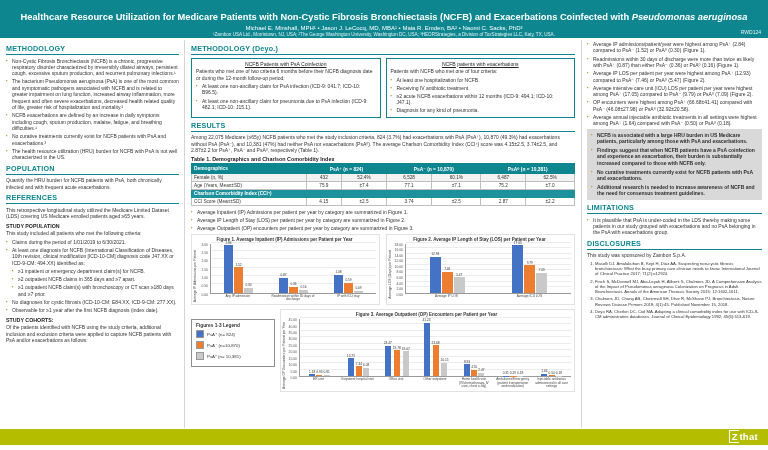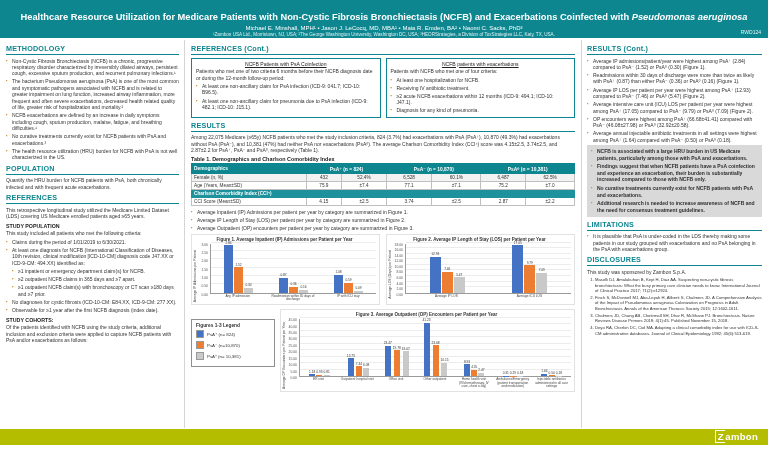--- a/index.html
+++ b/index.html
@@ -125,21 +125,21 @@
     <ul class="bullets">
         <li>No diagnoses for cystic fibrosis (ICD-10-CM: E84.XX, ICD-9-CM: 277.XX).</li>
         <li>Observable for ≥1 year after the first NCFB diagnosis (index date).</li>
       </ul>
 
     <div class="subhead">STUDY COHORTS:</div>
     <p class="para">Of the patients identified with NCFB using the study criteria, additional inclusion and exclusion criteria were applied to capture NCFB patients with PsA and/or exacerbations as follows:</p>
   </div>
 
   <div class="col-mid">
-    <h2 class="section">REFERENCES (Cont.)</h2>
+    <h2 class="section">METHODOLOGY (Deyo.)</h2>
 
     <div class="method-boxes">
       <div class="mbox">
         <div class="mbox-title">NCFB Patients with PsA Coinfection</div>
         <p class="para">Patients who met one of two criteria 6 months before their NCFB diagnosis date or during the 12-month follow-up period:</p>
         <ul class="bullets">
             <li>At least one non-ancillary claim for PsA infection (ICD-9: 041.7; ICD-10: B96.5).</li>
             <li>At least one non-ancillary claim for pneumonia due to PsA infection (ICD-9: 482.1; ICD-10: J15.1).</li>
           </ul>
       </div>
@@ -505,21 +505,20 @@
                 <div class="fig-xlabel">Ambulance/Emergency (patient transportation and medication)</div>
                 <div class="fig-xlabel">Injectable antibiotics administered in all care settings</div>
               </div>
             </div>
           </div>
         </div>
     </div>
   </div>
 
   <div class="col-right">
-    <h2 class="section">RESULTS (Cont.)</h2>
     <ul class="bullets">
         <li>Average IP admissions/patient/year were highest among PsA⁺ (2.84) compared to PsA⁻ (1.52) or PsA⁰ (0.30) (Figure 1).</li>
         <li>Readmissions within 30 days of discharge were more than twice as likely with PsA⁺ (0.87) than either PsA⁻ (0.36) or PsA⁰ (0.16) (Figure 1).</li>
         <li>Average IP LOS per patient per year were highest among PsA⁺ (12.93) compared to PsA⁻ (7.46) or PsA⁰ (5.47) (Figure 2).</li>
         <li>Average intensive care unit (ICU) LOS per patient per year were highest among PsA⁺ (17.05) compared to PsA⁻ (9.79) or PsA⁰ (7.09) (Figure 2).</li>
         <li>OP encounters were highest among PsA⁺ (66.68±41.41) compared with PsA⁻ (46.08±27.98) or PsA⁰ (32.92±20.58).</li>
         <li>Average annual injectable antibiotic treatments in all settings were highest among PsA⁺ (1.64) compared with PsA⁻ (0.50) or PsA⁰ (0.18).</li>
       </ul>
 
     <div class="conclusions-box">
@@ -542,14 +541,14 @@
     <ol class="refs">
         <li>Maselli DJ, Amalakuhan B, Keyt H, Diaz AA. Suspecting non-cystic fibrosis bronchiectasis: What the busy primary care clinician needs to know. International Journal of Clinical Practice 2017; 71(2):e12924.</li>
         <li>Finch S, McDonnell MJ, Abo-Leyah H, Aliberti S, Chalmers JD. A Comprehensive Analysis of the Impact of Pseudomonas aeruginosa Colonization on Prognosis in Adult Bronchiectasis. Annals of the American Thoracic Society 2015; 12:1602-1611.</li>
         <li>Chalmers JD, Chang AB, Chotirmall SH, Dhar R, McShane PJ. Bronchiectasis. Nature Reviews Disease Primers 2018; 4(1):45. Published November 15, 2018.</li>
         <li>Deyo RA, Cherkin DC, Ciol MA. Adapting a clinical comorbidity index for use with ICD-9-CM administrative databases. Journal of Clinical Epidemiology 1992; 45(6):513-619.</li>
       </ol>
   </div>
 </div>
 
 <div class="footer">
-  <div class="zlogo"><span class="zframe">Z</span><span>ambon</span></div>
+  <div class="zlogo"><span class="zframe">Z</span><span>that</span></div>
 </div>
 
 </body></html>

